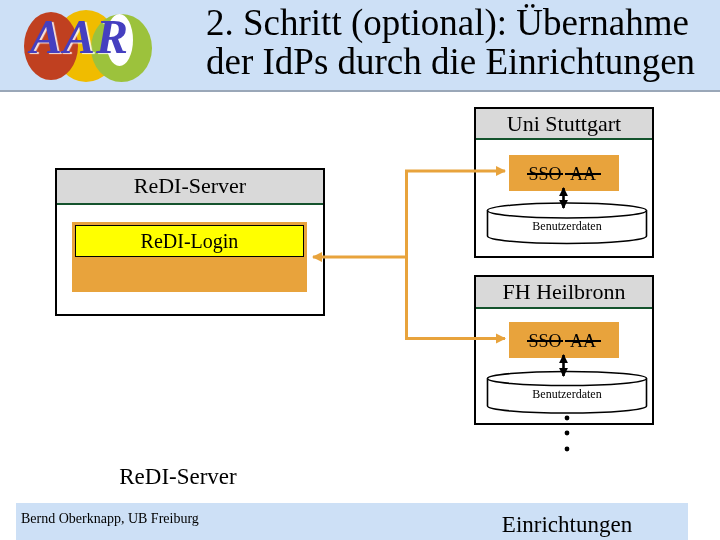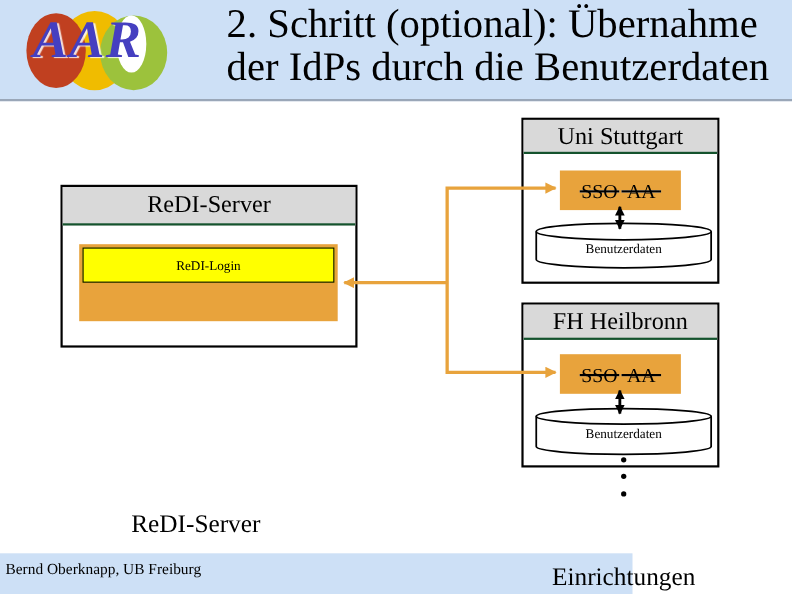--- a/index.html
+++ b/index.html
@@ -34,21 +34,21 @@
   #uni-box{left:474px;top:107px;width:180px;height:151px;}
   #uni-box .box-header{height:29px;line-height:29px;}
   #fh-box{left:474px;top:275px;width:180px;height:150px;}
   #fh-box .box-header{height:30px;line-height:30px;}
   .redi-group{
     position:absolute;left:72px;top:222px;width:235px;height:70px;
     background:var(--accent);padding:3px;box-sizing:border-box;z-index:2;
   }
   .redi-cell{
     height:32px;line-height:30px;border:1px solid #000;box-sizing:border-box;
-    background:#fff;text-align:center;font-size:12px;
+    background:#fff;text-align:center;font-size:20px;
   }
   .redi-cell.yellow{background:var(--highlight);}
   .ssoaa{
     position:absolute;display:flex;column-gap:2px;background:var(--accent);
     padding:18px;box-sizing:border-box;z-index:2;
   }
   #uni-ssoaa{left:509px;top:155px;width:110px;height:31px;}
   #fh-ssoaa{left:509px;top:322px;width:110px;height:31px;}
   .ssoaa-cell{
     flex:1;border:1px solid #000;background:#fff;box-sizing:border-box;
@@ -63,39 +63,39 @@
   .cyl{fill:#fff;stroke:#000;stroke-width:1.6;}
   .dot{fill:#000;}
   
   .db-label{position:absolute;left:488px;width:158px;text-align:center;font-size:12px;z-index:4;}
   #uni-db-label{top:219px;}
   #fh-db-label{top:387px;}
   .bottom-label{position:absolute;top:464px;width:240px;text-align:center;font-size:23px;z-index:4;}
   #label-redi{left:58px;}
   #label-einr{left:447px;margin-top:48px;}
   
-  .bottom-band{position:absolute;left:0;top:503px;width:575px;height:37px;background:var(--band);}
+  .bottom-band{position:absolute;left:16px;top:503px;width:672px;height:37px;background:var(--band);}
   .credit{position:absolute;left:5px;top:8px;font-size:14px;}
 </style>
 </head>
 <body>
 
 <div class="slide">
 
   <div class="top-band">
     <div class="logo">
       <div class="circle c-yellow"></div>
       <div class="circle c-green"></div>
       <div class="circle c-red"></div>
       <div class="circle c-white"></div>
       <div class="logo-text">AAR</div>
     </div>
     <div class="title">
       <div>2. Schritt (optional): Übernahme</div>
-      <div>der IdPs durch die Benutzerdaten</div>
+      <div>der IdPs durch die Einrichtungen</div>
     </div>
   </div>
 
   <div class="layer">
 
     <div class="outer-box" id="redi-box">
       <div class="box-header">ReDI-Server</div>
     </div>
     <div class="redi-group">
       <div class="redi-cell yellow">ReDI-Login</div>

